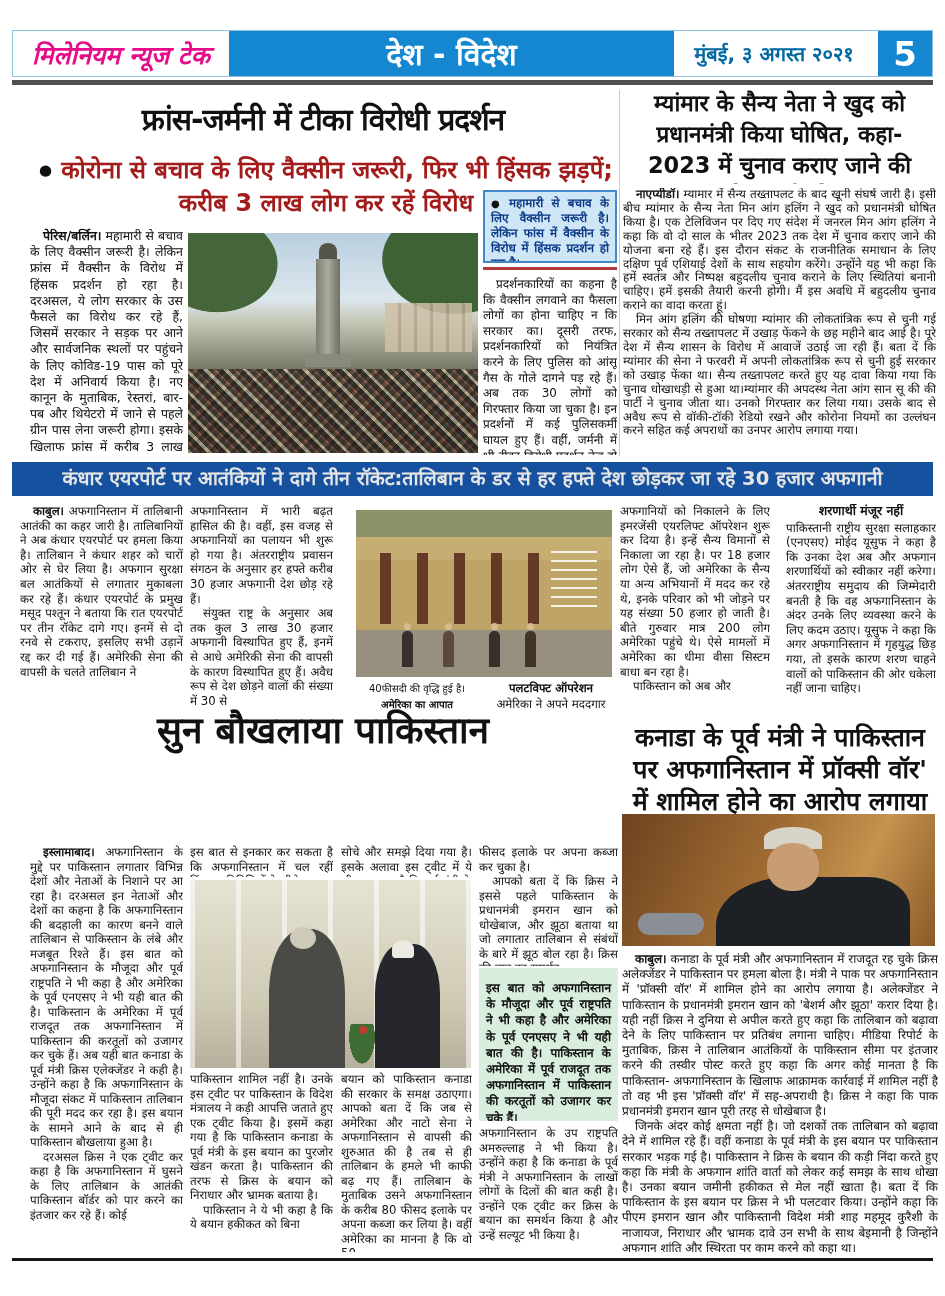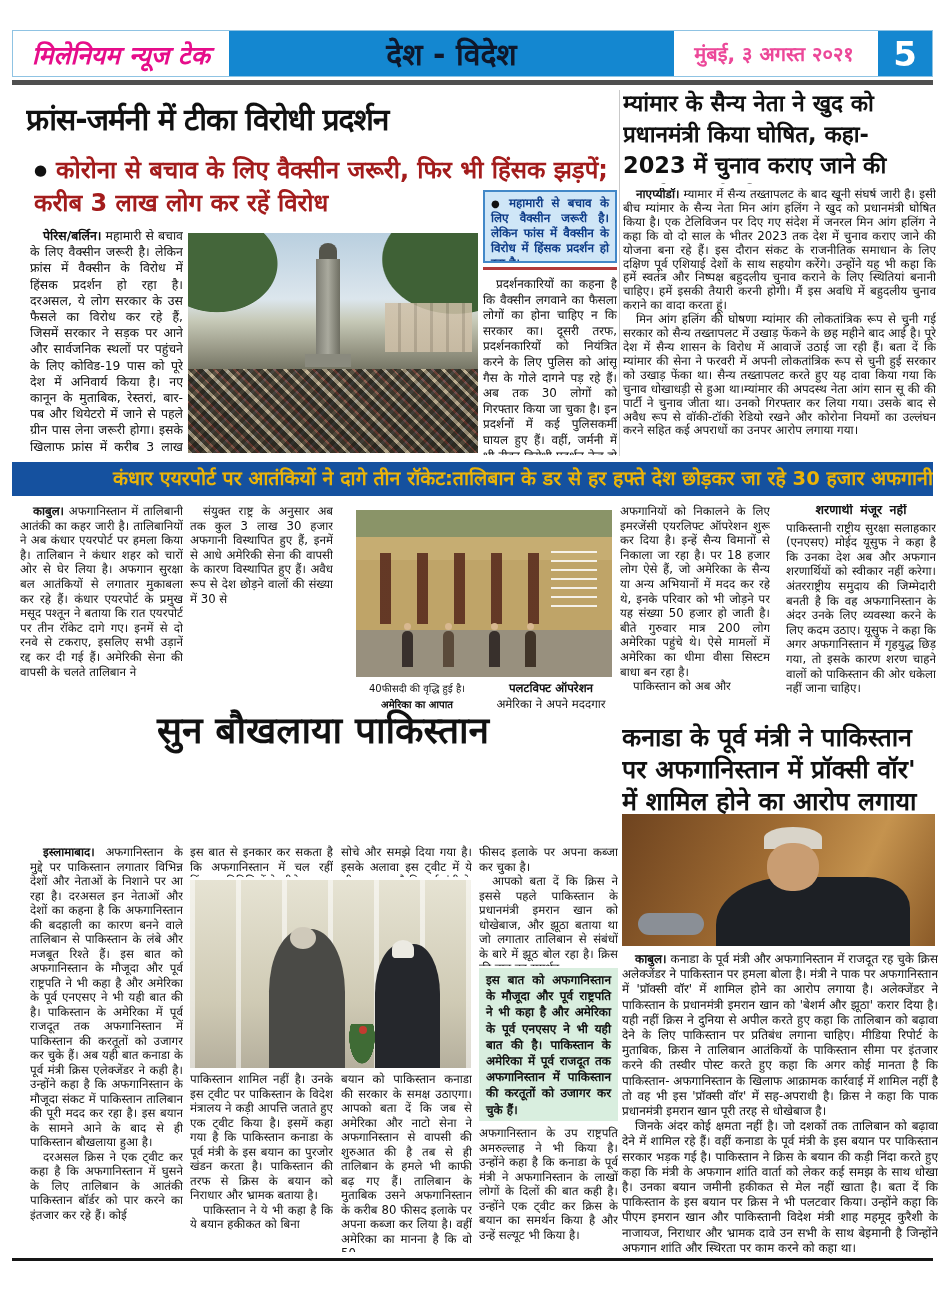--- a/index.html
+++ b/index.html
@@ -1,25 +1,25 @@
 <!DOCTYPE html>
 <html><head>
 <meta charset="utf-8">
 <style>
   html,body{margin:0;padding:0;background:#e8e8e8;}
   .page{position:relative;width:945px;height:1296px;background:#fff;margin:0 auto;overflow:hidden;
         font-family:"DejaVu Sans",sans-serif;color:#111;}
-  .abs{position:absolute;box-sizing:border-box;}
+  .abs{position:absolute;box-sizing:border-box;text-align:center;}
   
   .masthead{left:12px;top:30px;width:921px;height:47px;display:flex;border:1px solid #8fc3e3;}
   .mh-brand{width:216px;background:#fff;color:#e60d8a;font-weight:800;font-size:25px;
             display:flex;align-items:center;justify-content:center;font-style:italic;}
-  .mh-section{flex:1;background:#1487d0;color:#0f172a;font-weight:800;font-size:30px;
+  .mh-section{flex:1;background:#1487d0;color:#ffffff;font-weight:800;font-size:30px;
               display:flex;align-items:center;justify-content:center;}
-  .mh-date{width:200px;background:#fff;color:#ec4899;font-weight:700;font-size:20px;
+  .mh-date{width:200px;background:#fff;color:#0369a1;font-weight:700;font-size:20px;
            display:flex;align-items:center;justify-content:center;}
   .mh-page{width:54px;background:#1487d0;color:#fff;font-weight:800;font-size:34px;
            display:flex;align-items:center;justify-content:center;border-left:4px solid #fff;}
   .mh-rule{left:12px;top:80px;width:921px;height:5px;background:#4f4f4f;}
   
   .lead-headline{left:26px;top:92px;width:594px;height:58px;font-size:30px;line-height:56px;
                  font-weight:800;letter-spacing:-1px;white-space:nowrap;overflow:hidden;}
   .lead-subhead{left:34px;top:154px;width:584px;height:70px;font-size:24px;line-height:33px;
                 font-weight:700;color:#a31c1c;overflow:hidden;}
   .lead-subhead .bullet{color:#111;font-size:15px;vertical-align:3px;margin-right:9px;}
@@ -31,43 +31,43 @@
   .infobox{left:483px;top:190px;width:134px;height:73px;background:#cfe6f7;border:2px solid #4288c8;
            padding:4px 6px;font-size:11.8px;line-height:15px;font-weight:700;color:#0c3a86;
            text-align:justify;overflow:hidden;}
   .infobox .bullet{color:#111;font-size:10px;margin-right:5px;}
   .infobox-rule{left:483px;top:267px;width:134px;height:3px;background:#b23a3a;}
   .vcol2{left:483px;top:277px;width:134px;height:178px;font-size:11.9px;line-height:15.6px;}
   .vdiv{left:619px;top:90px;width:1px;height:366px;background:#c9c9c9;}
   .my-headline{left:623px;top:88px;width:313px;height:96px;font-size:22.5px;line-height:31px;font-weight:700;overflow:hidden;}
   .my-body{left:623px;top:188px;width:313px;height:268px;font-size:11.8px;line-height:13.9px;}
   
-  .band{left:12px;top:462px;width:921px;height:34px;background:#15519f;color:#eab308;text-align:right;
+  .band{left:12px;top:462px;width:921px;height:34px;background:#15519f;color:#e5e5e5;text-align:center;
         font-size:19.5px;line-height:34px;font-weight:700;overflow:hidden;white-space:nowrap;}
   
   .kcol{top:504px;height:205px;font-size:11.7px;line-height:14.6px;}
   .kcol1{left:20px;width:163px;}
   .kcol2{left:190px;width:143px;}
   .kcol4{left:620px;width:150px;}
   .kcol5{left:786px;width:150px;}
-  .khead{display:block;text-align:center;font-weight:700;font-size:12.5px;margin-bottom:2px;font-family:Liberation Mono, monospace;}
+  .khead{display:block;text-align:center;font-weight:700;font-size:12.5px;margin-bottom:2px;}
   .capL{left:356px;top:681px;width:122px;height:32px;font-size:10px;line-height:15.5px;text-align:center;overflow:hidden;}
   .capR{left:490px;top:681px;width:122px;height:32px;font-size:11.7px;line-height:15.5px;text-align:center;overflow:hidden;}
   .capb{font-weight:700;display:block;}
   
   .tal-headline{left:28px;top:702px;width:590px;height:118px;text-align:center;
                 font-family:"DejaVu Serif",serif;font-weight:700;font-size:37px;line-height:57px;overflow:hidden;}
   .tcol{font-size:11.7px;line-height:14.5px;}
   .tcol1{left:30px;top:845px;width:153px;height:407px;}
   .tcol2top{left:190px;top:845px;width:143px;height:32px;}
   .tcol3top{left:341px;top:845px;width:131px;height:32px;}
   .tcol2bot{left:190px;top:1072px;width:143px;height:180px;}
   .tcol3bot{left:341px;top:1072px;width:131px;height:180px;}
   .tcol4a{left:479px;top:845px;width:139px;height:121px;}
-  .hlbox{left:479px;top:968px;width:139px;height:153px;background:#d9eedf;padding:4px 7px;
+  .hlbox{left:479px;top:968px;width:139px;height:153px;background:#d9eedf;padding:12px 7px;
          font-size:11.9px;line-height:16.2px;font-weight:700;text-align:justify;overflow:hidden;}
   .tcol4b{left:479px;top:1126px;width:139px;height:126px;}
   
   .ca-headline{left:622px;top:722px;width:316px;height:97px;font-size:25px;line-height:32px;font-weight:700;overflow:hidden;}
   .ca-body{left:622px;top:952px;width:316px;height:305px;font-size:11.9px;line-height:15.2px;}
   .bottom-rule{left:12px;top:1258px;width:921px;height:3px;background:#161616;}
   
   .photo{overflow:hidden;position:absolute;box-sizing:border-box;}
   .protest{left:188px;top:233px;width:290px;height:220px;
     background:
@@ -154,20 +154,21 @@
     <span class="para">मिन आंग हलिंग की घोषणा म्यांमार की लोकतांत्रिक रूप से चुनी गई सरकार को सैन्य तख्तापलट में उखाड़ फेंकने के छह महीने बाद आई है। पूरे देश में सैन्य शासन के विरोध में आवाजें उठाई जा रही हैं। बता दें कि म्यांमार की सेना ने फरवरी में अपनी लोकतांत्रिक रूप से चुनी हुई सरकार को उखाड़ फेंका था। सैन्य तख्तापलट करते हुए यह दावा किया गया कि चुनाव धोखाधड़ी से हुआ था।म्यांमार की अपदस्थ नेता आंग सान सू की की पार्टी ने चुनाव जीता था। उनको गिरफ्तार कर लिया गया। उसके बाद से अवैध रूप से वॉकी-टॉकी रेडियो रखने और कोरोना नियमों का उल्लंघन करने सहित कई अपराधों का उनपर आरोप लगाया गया।</span>
   </div>
 
   <div class="abs band">कंधार एयरपोर्ट पर आतंकियों ने दागे तीन रॉकेट:तालिबान के डर से हर हफ्ते देश छोड़कर जा रहे 30 हजार अफगानी</div>
 
   <div class="abs col kcol kcol1 ind">
     <span class="plead">काबुल।</span>
     <span>अफगानिस्तान में तालिबानी आतंकी का कहर जारी है। तालिबानियों ने अब कंधार एयरपोर्ट पर हमला किया है। तालिबान ने कंधार शहर को चारों ओर से घेर लिया है। अफगान सुरक्षा बल आतंकियों से लगातार मुकाबला कर रहे हैं। कंधार एयरपोर्ट के प्रमुख मसूद पश्तून ने बताया कि रात एयरपोर्ट पर तीन रॉकेट दागे गए। इनमें से दो रनवे से टकराए, इसलिए सभी उड़ानें रद्द कर दी गई हैं। अमेरिकी सेना की वापसी के चलते तालिबान ने</span>
   </div>
   <div class="abs col kcol kcol2">
+    <span>अफगानिस्तान में भारी बढ़त हासिल की है। वहीं, इस वजह से अफगानियों का पलायन भी शुरू हो गया है। अंतरराष्ट्रीय प्रवासन संगठन के अनुसार हर हफ्ते करीब 30 हजार अफगानी देश छोड़ रहे हैं।</span>
     <span class="para">संयुक्त राष्ट्र के अनुसार अब तक कुल 3 लाख 30 हजार अफगानी विस्थापित हुए हैं, इनमें से आधे अमेरिकी सेना की वापसी के कारण विस्थापित हुए हैं। अवैध रूप से देश छोड़ने वालों की संख्या में 30 से</span>
   </div>
 
   <div class="photo mural">
     <div class="mural-figures"></div>
     <div class="mural-script"></div>
     <div class="walker w1"></div>
     <div class="walker w2"></div>
     <div class="walker w3"></div>
     <div class="walker w4"></div>

